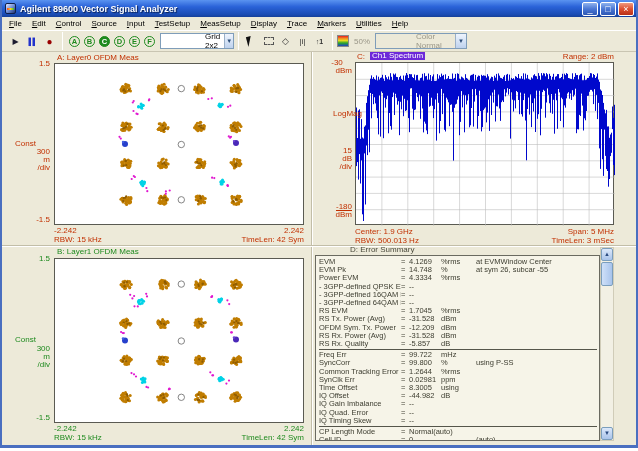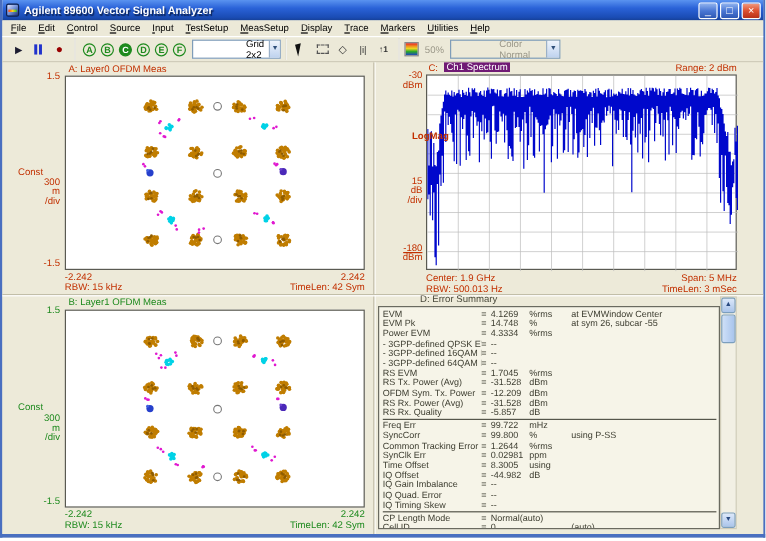--- a/index.html
+++ b/index.html
@@ -1453,31 +1453,31 @@
         <div>m</div>
         <div>/div</div>
       </div>
       <div class="lab labB r" style="left: 20px; top: 362px; width: 28px; color: rgb(30, 138, 30);">-1.5</div>
       <div class="lab labB" style="left: 52px; top: 373px; color: rgb(30, 138, 30);">-2.242</div>
       <div class="lab labB r" style="left: 240px; top: 373px; width: 62px; color: rgb(30, 138, 30);">2.242</div>
       <div class="lab labB" style="left: 52px; top: 382px; color: rgb(30, 138, 30);">RBW: 15 kHz</div>
       <div class="lab labB r" style="left: 222px; top: 382px; width: 80px; color: rgb(30, 138, 30);">TimeLen: 42 Sym</div>
 
       <div class="lab labC" style="left: 355px; top: 1px; color: rgb(194, 48, 0);">C:</div>
-      <div class="lab hl-title" style="left: 368px; top: 0px; color: rgb(255, 255, 255); background: #701a75;" id="c-hl">Ch1 Spectrum</div>
+      <div class="lab hl-title" style="left: 368px; top: 0px; color: rgb(255, 255, 255); background: #6d28d9;" id="c-hl">Ch1 Spectrum</div>
       <div class="lab labC r" style="left: 512px; top: 1px; width: 100px; color: rgb(194, 48, 0);">Range: 2 dBm</div>
       <div class="plotbox" style="left:353px; top:10px; width:259px; height:163px;">
         <svg id="svgC" width="259" height="163" viewBox="0 0 259 163">
             <path d="M25.9 0L25.9 163M0 16.3L259 16.3M51.8 0L51.8 163M0 32.6L259 32.6M77.7 0L77.7 163M0 48.9L259 48.9M103.6 0L103.6 163M0 65.2L259 65.2M129.5 0L129.5 163M0 81.5L259 81.5M155.4 0L155.4 163M0 97.8L259 97.8M181.3 0L181.3 163M0 114.1L259 114.1M207.2 0L207.2 163M0 130.4L259 130.4M233.1 0L233.1 163M0 146.7L259 146.7" stroke="#bdbdbd" stroke-width="0.6" fill="none"></path>
             <path d="M0.5 44.5L0.5 103.1M1.5 75.0L1.5 99.1M2.5 47.5L2.5 116.6M3.5 46.3L3.5 91.1M4.5 75.8L4.5 120.5M5.5 56.1L5.5 97.4M6.5 74.5L6.5 151.3M7.5 75.5L7.5 158.0M8.5 63.7L8.5 90.4M9.5 62.4L9.5 141.5M10.5 39.9L10.5 82.5M11.5 33.2L11.5 92.1M12.5 27.2L12.5 66.7M13.5 21.8L13.5 89.3M14.5 15.7L14.5 30.0M15.5 12.4L15.5 55.3M16.5 15.9L16.5 31.1M17.5 14.1L17.5 41.2M18.5 15.9L18.5 34.3M19.5 16.8L19.5 40.4M20.5 12.4L20.5 47.6M21.5 17.4L21.5 55.1M22.5 13.7L22.5 71.4M23.5 16.6L23.5 32.4M24.5 14.9L24.5 73.6M25.5 14.4L25.5 28.5M26.5 11.8L26.5 30.0M27.5 15.6L27.5 75.2M28.5 17.8L28.5 34.8M29.5 12.1L29.5 44.6M30.5 14.3L30.5 36.2M31.5 16.2L31.5 32.7M32.5 13.5L32.5 70.3M33.5 16.7L33.5 50.0M34.5 10.2L34.5 63.1M35.5 13.8L35.5 66.7M36.5 17.3L36.5 34.1M37.5 10.6L37.5 29.6M38.5 11.7L38.5 52.0M39.5 10.5L39.5 30.8M40.5 13.9L40.5 34.7M41.5 14.1L41.5 41.7M42.5 16.9L42.5 38.2M43.5 14.1L43.5 72.2M44.5 12.8L44.5 38.8M45.5 15.9L45.5 46.3M46.5 17.0L46.5 32.6M47.5 12.5L47.5 53.2M48.5 17.7L48.5 35.8M49.5 12.5L49.5 48.0M50.5 10.0L50.5 47.3M51.5 11.8L51.5 37.3M52.5 15.0L52.5 55.1M53.5 11.0L53.5 69.2M54.5 11.3L54.5 25.5M55.5 11.2L55.5 25.2M56.5 14.1L56.5 45.7M57.5 15.0L57.5 56.7M58.5 11.5L58.5 47.1M59.5 17.2L59.5 46.5M60.5 12.2L60.5 30.0M61.5 11.9L61.5 34.1M62.5 17.3L62.5 38.3M63.5 17.4L63.5 31.7M64.5 15.1L64.5 55.8M65.5 14.6L65.5 33.3M66.5 10.8L66.5 45.5M67.5 17.5L67.5 69.4M68.5 10.2L68.5 58.6M69.5 13.3L69.5 60.7M70.5 12.9L70.5 67.4M71.5 16.7L71.5 71.1M72.5 10.5L72.5 30.2M73.5 16.7L73.5 43.7M74.5 12.0L74.5 42.8M75.5 17.9L75.5 34.7M76.5 13.4L76.5 42.8M77.5 11.4L77.5 55.1M78.5 17.8L78.5 46.2M79.5 17.9L79.5 36.5M80.5 17.6L80.5 77.6M81.5 11.1L81.5 30.3M82.5 15.7L82.5 39.8M83.5 12.4L83.5 70.3M84.5 14.1L84.5 58.0M85.5 10.6L85.5 25.9M86.5 12.8L86.5 51.1M87.5 11.9L87.5 30.4M88.5 16.5L88.5 66.8M89.5 11.3L89.5 68.5M90.5 16.1L90.5 34.7M91.5 15.4L91.5 36.5M92.5 13.0L92.5 39.3M93.5 16.0L93.5 63.2M94.5 15.9L94.5 41.9M95.5 16.1L95.5 41.4M96.5 10.5L96.5 48.9M97.5 15.7L97.5 97.6M98.5 14.9L98.5 44.8M99.5 10.9L99.5 41.5M100.5 17.6L100.5 40.8M101.5 10.3L101.5 36.6M102.5 10.9L102.5 33.3M103.5 15.6L103.5 72.2M104.5 16.4L104.5 58.9M105.5 13.6L105.5 28.1M106.5 14.4L106.5 44.4M107.5 15.3L107.5 31.8M108.5 16.9L108.5 69.3M109.5 11.2L109.5 32.2M110.5 14.9L110.5 41.5M111.5 15.7L111.5 37.5M112.5 16.9L112.5 31.3M113.5 17.3L113.5 64.3M114.5 12.6L114.5 62.3M115.5 11.9L115.5 45.0M116.5 11.6L116.5 26.2M117.5 10.9L117.5 63.6M118.5 17.7L118.5 38.6M119.5 11.9L119.5 25.9M120.5 17.4L120.5 32.1M121.5 13.8L121.5 65.7M122.5 12.5L122.5 53.0M123.5 12.9L123.5 27.7M124.5 17.6L124.5 48.0M125.5 11.8L125.5 68.4M126.5 12.9L126.5 64.1M127.5 12.3L127.5 47.2M128.5 12.7L128.5 45.6M129.5 12.8L129.5 44.4M130.5 14.6L130.5 59.4M131.5 11.2L131.5 49.6M132.5 13.3L132.5 36.3M133.5 17.2L133.5 67.9M134.5 15.5L134.5 32.5M135.5 13.7L135.5 52.0M136.5 14.1L136.5 29.5M137.5 17.9L137.5 39.6M138.5 12.7L138.5 26.7M139.5 14.6L139.5 58.5M140.5 10.9L140.5 43.2M141.5 17.5L141.5 43.5M142.5 10.4L142.5 31.6M143.5 12.6L143.5 45.5M144.5 14.8L144.5 57.9M145.5 15.1L145.5 39.2M146.5 15.9L146.5 37.5M147.5 13.8L147.5 39.0M148.5 12.2L148.5 26.3M149.5 18.0L149.5 33.4M150.5 11.7L150.5 29.6M151.5 10.9L151.5 25.2M152.5 17.6L152.5 31.6M153.5 11.6L153.5 26.0M154.5 17.2L154.5 75.6M155.5 14.9L155.5 29.3M156.5 16.0L156.5 36.7M157.5 15.2L157.5 48.5M158.5 16.7L158.5 37.4M159.5 13.2L159.5 45.4M160.5 13.8L160.5 28.0M161.5 15.0L161.5 29.1M162.5 11.0L162.5 37.0M163.5 15.4L163.5 51.2M164.5 15.6L164.5 29.6M165.5 13.1L165.5 51.2M166.5 15.8L166.5 53.6M167.5 10.3L167.5 37.1M168.5 16.6L168.5 30.6M169.5 10.6L169.5 57.5M170.5 15.4L170.5 97.3M171.5 11.9L171.5 46.0M172.5 15.8L172.5 34.5M173.5 16.5L173.5 51.6M174.5 17.0L174.5 31.5M175.5 14.4L175.5 64.1M176.5 15.5L176.5 40.1M177.5 12.3L177.5 48.5M178.5 11.2L178.5 35.4M179.5 12.9L179.5 69.0M180.5 13.3L180.5 27.6M181.5 16.1L181.5 55.8M182.5 10.1L182.5 51.2M183.5 12.8L183.5 27.8M184.5 16.8L184.5 72.3M185.5 10.1L185.5 45.8M186.5 12.4L186.5 29.1M187.5 10.2L187.5 26.8M188.5 10.6L188.5 27.9M189.5 13.3L189.5 54.7M190.5 10.1L190.5 39.5M191.5 11.3L191.5 25.4M192.5 16.1L192.5 31.8M193.5 10.8L193.5 40.3M194.5 12.9L194.5 49.7M195.5 16.8L195.5 31.1M196.5 13.8L196.5 50.8M197.5 10.8L197.5 36.8M198.5 16.8L198.5 70.7M199.5 13.7L199.5 30.6M200.5 13.2L200.5 37.3M201.5 11.1L201.5 65.8M202.5 11.1L202.5 26.0M203.5 15.3L203.5 29.4M204.5 15.1L204.5 58.0M205.5 14.0L205.5 34.7M206.5 10.8L206.5 36.2M207.5 16.3L207.5 64.4M208.5 10.7L208.5 42.4M209.5 12.1L209.5 44.6M210.5 10.1L210.5 35.4M211.5 10.9L211.5 30.5M212.5 15.0L212.5 29.2M213.5 15.3L213.5 35.7M214.5 15.8L214.5 30.5M215.5 16.1L215.5 37.0M216.5 10.3L216.5 27.2M217.5 16.3L217.5 33.6M218.5 13.9L218.5 31.8M219.5 10.2L219.5 25.7M220.5 12.1L220.5 70.2M221.5 12.0L221.5 66.2M222.5 16.4L222.5 66.4M223.5 12.3L223.5 51.9M224.5 11.2L224.5 53.0M225.5 10.6L225.5 30.6M226.5 17.2L226.5 42.6M227.5 17.2L227.5 67.5M228.5 12.6L228.5 55.3M229.5 17.1L229.5 57.3M230.5 16.6L230.5 48.0M231.5 15.0L231.5 32.9M232.5 14.9L232.5 32.7M233.5 13.1L233.5 28.8M234.5 10.1L234.5 26.9M235.5 10.4L235.5 26.9M236.5 14.5L236.5 28.5M237.5 11.0L237.5 41.1M238.5 12.0L238.5 26.2M239.5 15.0L239.5 47.9M240.5 13.6L240.5 31.9M241.5 10.4L241.5 56.1M242.5 16.6L242.5 39.9M243.5 18.8L243.5 85.4M244.5 26.5L244.5 105.9M245.5 27.8L245.5 66.1M246.5 32.0L246.5 96.3M247.5 39.9L247.5 112.9M248.5 46.5L248.5 66.6M249.5 50.3L249.5 92.9M250.5 46.9L250.5 106.1M251.5 63.5L251.5 108.0M252.5 63.4L252.5 123.7M253.5 74.8L253.5 116.0M254.5 71.5L254.5 93.1M255.5 69.7L255.5 89.8M256.5 43.5L256.5 66.1M257.5 54.9L257.5 102.0M258.5 41.8L258.5 112.1" stroke="#0008cc" stroke-width="1" fill="none"></path>
           </svg>
       </div>
-      <div class="lab labC r" style="left: 320px; top: 7px; width: 30px; color: rgb(194, 48, 0);">-30</div>
+      <div class="lab labC r" style="left: 320px; top: 7px; width: 30px; color: rgb(194, 48, 0); text-align: center;">-30</div>
       <div class="lab labC r" style="left: 320px; top: 15px; width: 30px; color: rgb(194, 48, 0);">dBm</div>
-      <div class="lab labC r" style="left: 312px; top: 58px; width: 60px; color: rgb(194, 48, 0); font-weight: bold;">LogMag</div>
+      <div class="lab labC r" style="left: 312px; top: 58px; width: 48px; color: rgb(194, 48, 0);">LogMag</div>
       <div class="lab labC r" style="left: 320px; top: 95px; width: 30px; color: rgb(194, 48, 0);">
         <div>15</div>
         <div>dB</div>
         <div>/div</div>
       </div>
       <div class="lab labC r" style="left: 320px; top: 151px; width: 30px; color: rgb(194, 48, 0); text-decoration: underline;">-180</div>
       <div class="lab labC r" style="left: 320px; top: 159px; width: 30px; color: rgb(194, 48, 0);">dBm</div>
       <div class="lab labC" style="left: 353px; top: 176px; color: rgb(194, 48, 0);">Center: 1.9 GHz</div>
       <div class="lab labC r" style="left: 500px; top: 176px; width: 112px; color: rgb(194, 48, 0);">Span: 5 MHz</div>
       <div class="lab labC" style="left: 353px; top: 185px; color: rgb(194, 48, 0);">RBW: 500.013 Hz</div>

